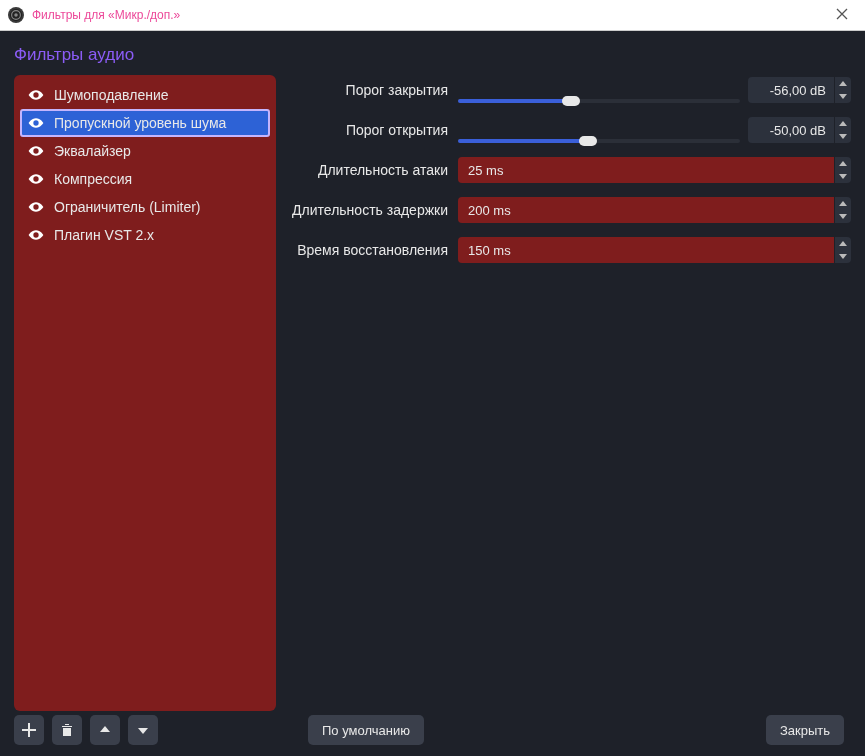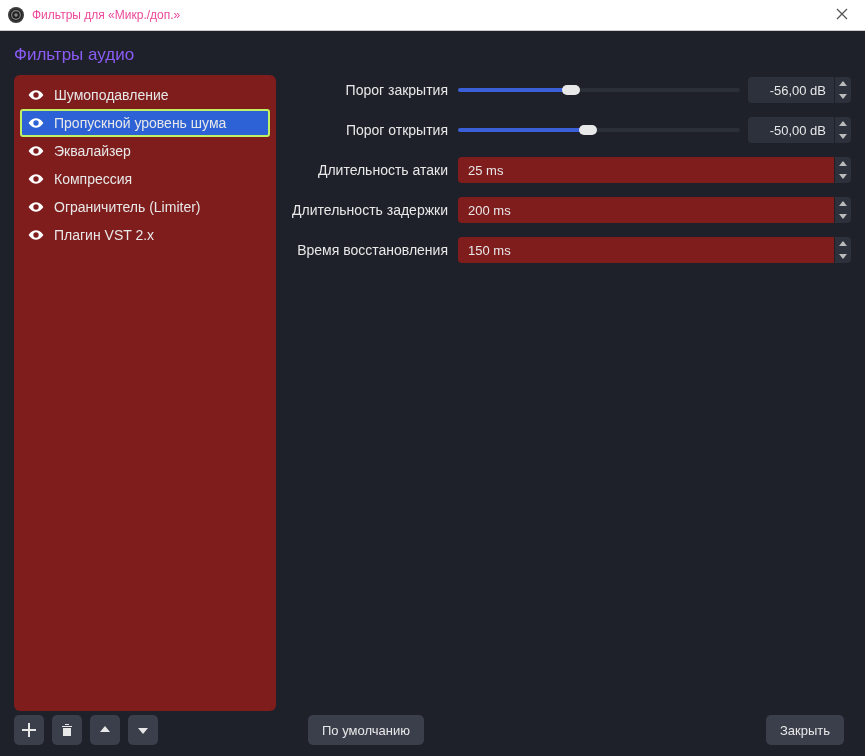--- a/index.html
+++ b/index.html
@@ -5,27 +5,27 @@
 html,body{margin:0;padding:0;width:865px;height:756px;background:#1e2129;color:#e8e8e8;font-family:"Segoe UI",Arial,sans-serif;font-size:13px;overflow:hidden}
 .titlebar{height:30px;background:#fff;color:#666;display:flex;align-items:center;padding:0 8px;border-bottom:1px solid #ccc}
 .titlebar .logo{width:16px;height:16px;border-radius:50%;background:#3a3a3a;margin-right:8px;display:flex;align-items:center;justify-content:center}
 .titlebar .logo svg{width:14px;height:14px}
 .titlebar .title{flex:1;font-size:12px;color:#ec4899}
 .titlebar .close{width:30px;text-align:center;color:#555;font-size:14px;cursor:pointer}
 .subheader{padding:14px 14px 10px 14px;font-size:17px;color:#8b5cf6}
 .content{display:flex;padding:0 14px;gap:12px;height:636px}
 .sidebar{width:250px;background:#7f1d1d;border-radius:6px;padding:6px 6px;display:flex;flex-direction:column}
 .filter-item{display:flex;align-items:center;gap:10px;padding:6px 8px;border-radius:3px;cursor:pointer;font-size:14px;color:#e8e8e8}
-.filter-item.selected{background:#2d62d6;border:2px solid #bef264;padding:4px 6px}
+.filter-item.selected{background:#2d62d6;border:2px solid #c4b5fd;padding:4px 6px}
 .eye{width:16px;height:16px;flex:none}
 .eye svg{width:16px;height:16px;fill:#fff}
 .settings{flex:1;padding-top:2px}
 .row{display:flex;align-items:center;margin-bottom:14px}
 .row-label{width:160px;text-align:right;padding-right:10px;font-size:14px;color:#e8e8e8}
-.slider-wrap{display:flex;align-items:center;flex:1;gap:0}
+.slider-wrap{display:flex;align-items:flex-end;flex:1;gap:0}
 .track{flex:1;height:4px;background:#2b2f38;border-radius:2px;position:relative;margin-right:8px}
 .track .fill{position:absolute;left:0;top:0;bottom:0;background:#3a5fd9;border-radius:2px}
 .track .thumb{position:absolute;top:50%;width:18px;height:10px;background:#e8e8e8;border-radius:5px;transform:translate(-50%,-50%)}
 .valbox{width:70px;height:26px;background:#2c313c;border-radius:4px 0 0 4px;display:flex;align-items:center;justify-content:flex-end;padding:0 8px;font-size:13px}
 .stepper{width:16px;height:26px;background:#2c313c;border-left:1px solid #1e2129;border-radius:0 4px 4px 0;display:flex;flex-direction:column}
 .stepper div{flex:1;display:flex;align-items:center;justify-content:center;cursor:pointer}
 .stepper svg{width:8px;height:5px;fill:#bbb}
 .textbox{flex:1;height:26px;background:#7f1d1d;border-radius:4px 0 0 4px;display:flex;align-items:center;padding:0 10px;font-size:13px}
 .footer{position:absolute;left:0;right:7px;bottom:0;height:52px;display:flex;align-items:center;padding:0 14px;gap:8px}
 .ico-btn{width:30px;height:30px;background:#3a3f4b;border-radius:5px;display:flex;align-items:center;justify-content:center;cursor:pointer}

